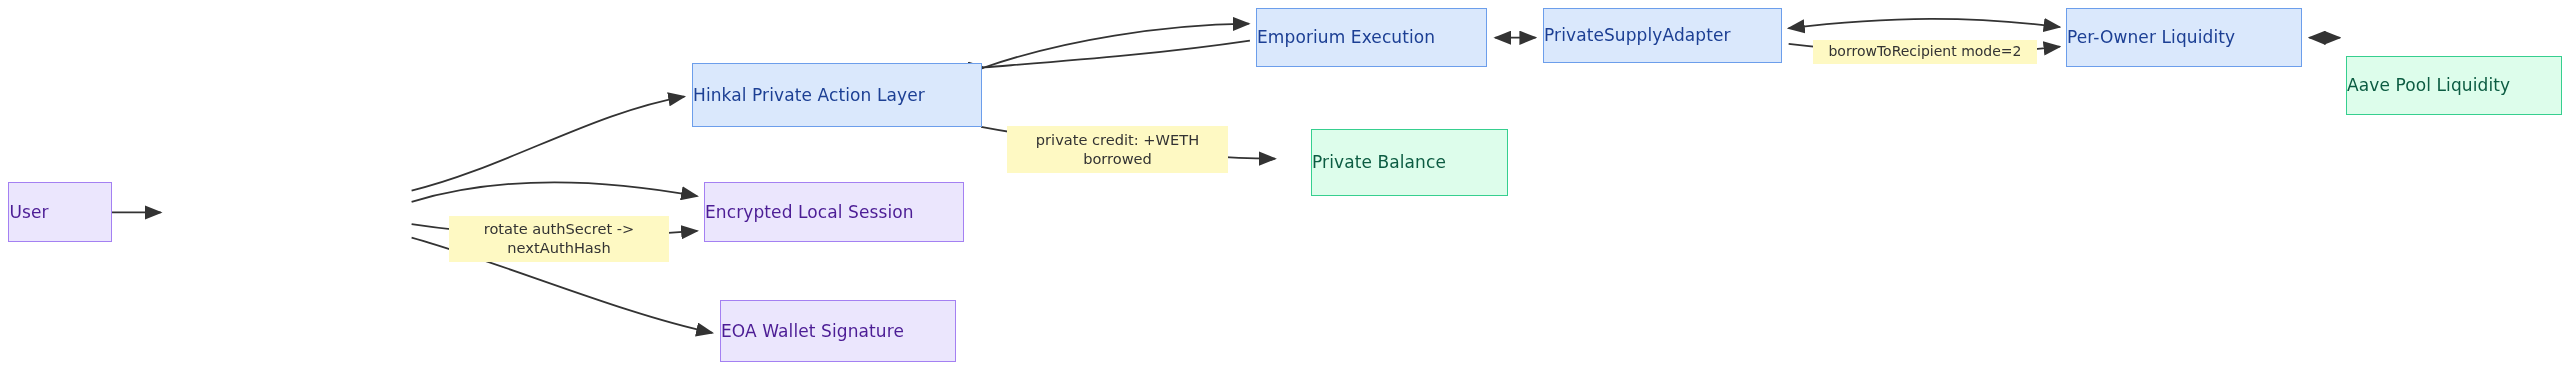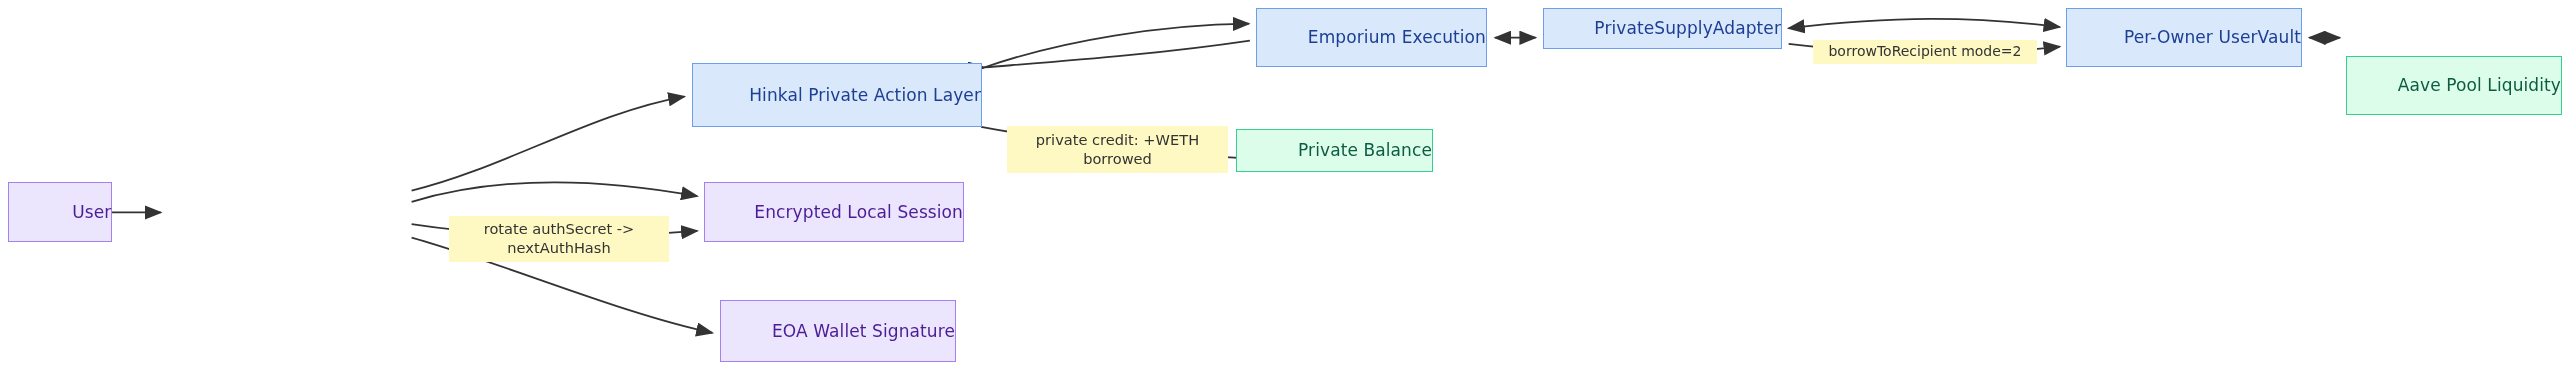--- a/index.html
+++ b/index.html
@@ -21,21 +21,21 @@
     top: 0;
     width: 2576px;
     height: 370px;
     pointer-events: none;
   }
   .node {
     position: absolute;
     box-sizing: border-box;
     display: flex;
     align-items: center;
-    justify-content: flex-end;
+    justify-content: flex-start;
     text-align: center;
     font-size: 17px;
     line-height: 1.2;
     letter-spacing: 0.1px;
     border-style: solid;
     border-width: 1.1px;
     white-space: nowrap;
   }
   .node.blue {
     background: #dae8fc;
@@ -120,34 +120,34 @@
   </div>
 
   <div class="node purple" style="left:704px; top:182px; width:260px; height:60px;">
     <span>Encrypted Local Session</span>
   </div>
 
   <div class="node purple" style="left:720px; top:300px; width:236px; height:62px;">
     <span>EOA Wallet Signature</span>
   </div>
 
-  <div class="node green" style="left:1236px; top:129px; width:197px; height:43px;">
+  <div class="node green" style="left:1311px; top:129px; width:197px; height:67px;">
     <span>Private Balance</span>
   </div>
 
   <div class="node blue" style="left:1256px; top:7.8px; width:231px; height:59px;">
     <span>Emporium Execution</span>
   </div>
 
-  <div class="node blue" style="left:1543px; top:7.8px; width:239px; height:41px;">
+  <div class="node blue" style="left:1543px; top:7.8px; width:239px; height:55px;">
     <span>PrivateSupplyAdapter</span>
   </div>
 
   <div class="node blue" style="left:2066px; top:7.8px; width:236px; height:59px;">
-    <span>Per-Owner UserVault</span>
+    <span>Per-Owner Liquidity</span>
   </div>
 
   <div class="node green" style="left:2346px; top:7.8px; width:216px; height:59px;margin-top:48px;">
     <span>Aave Pool Liquidity</span>
   </div>
 
   <div class="edge-label" style="left:1007px; top:126px; width:221px; height:47px;">
     <span>private credit: +WETH
 borrowed</span>
   </div>

